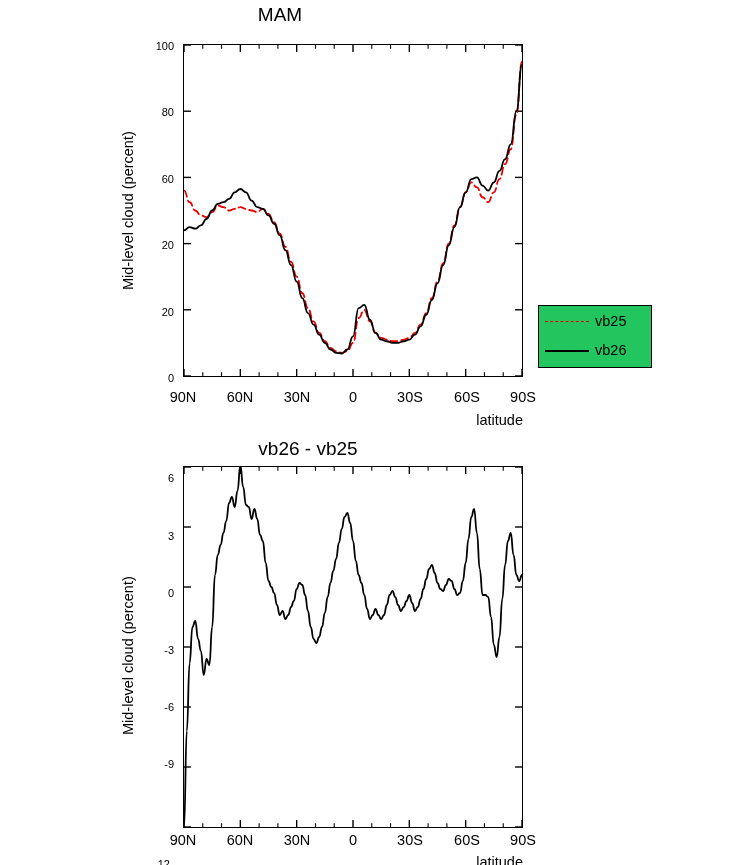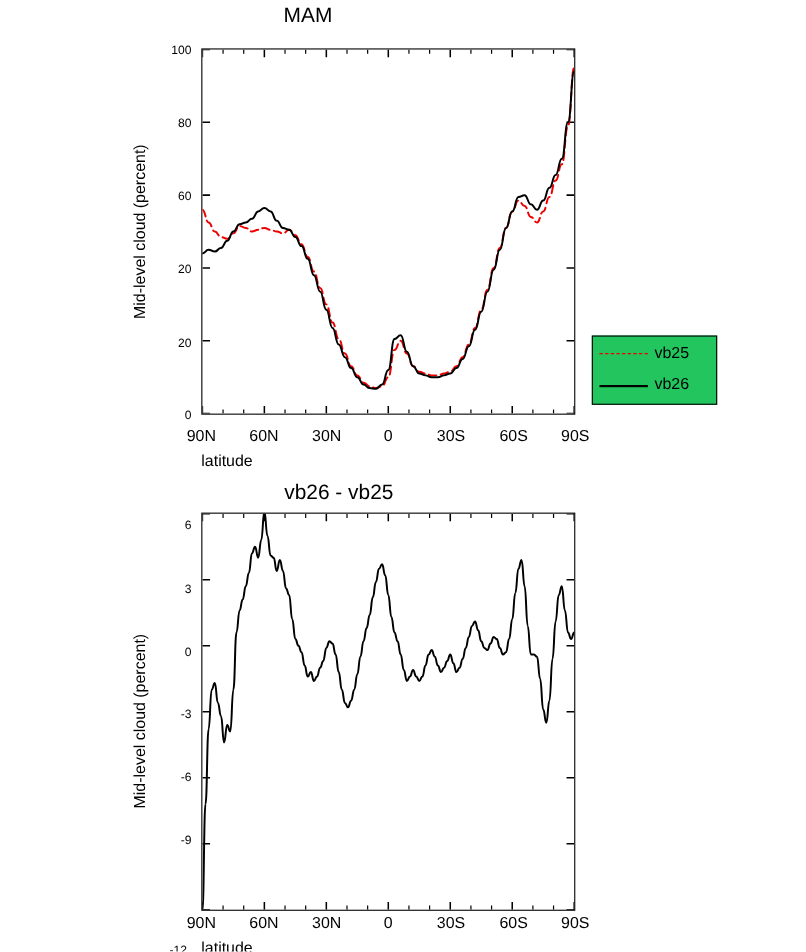--- a/index.html
+++ b/index.html
@@ -68,21 +68,21 @@
   }
   .xtick-label {
     position: absolute;
     text-align: center;
     font-size: 14.5px;
     line-height: 14.5px;
     width: 50px;
   }
   .axis-title-x {
     position: absolute;
-    text-align: left;
+    text-align: right;
     font-size: 14.5px;
     width: 340px;
   }
   .axis-title-y {
     position: absolute;
     font-size: 14.5px;
     transform: rotate(-90deg);
     transform-origin: left top;
     white-space: nowrap;
   }

